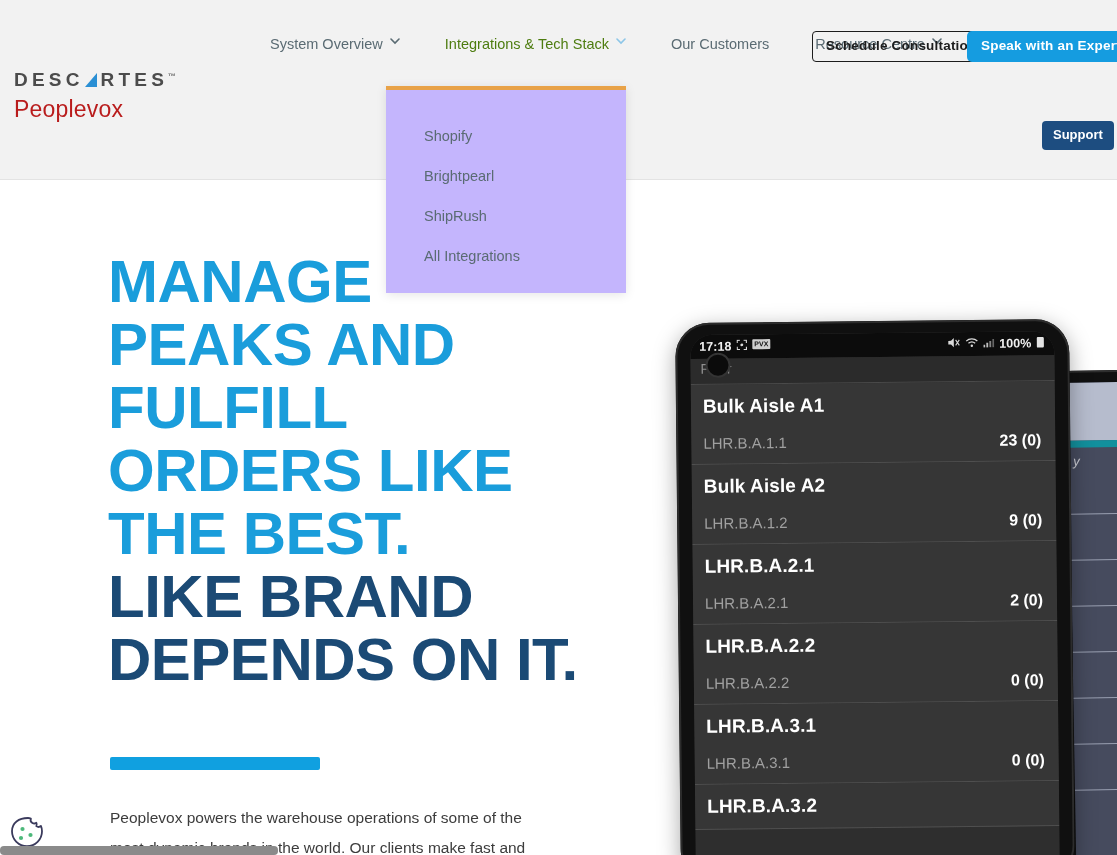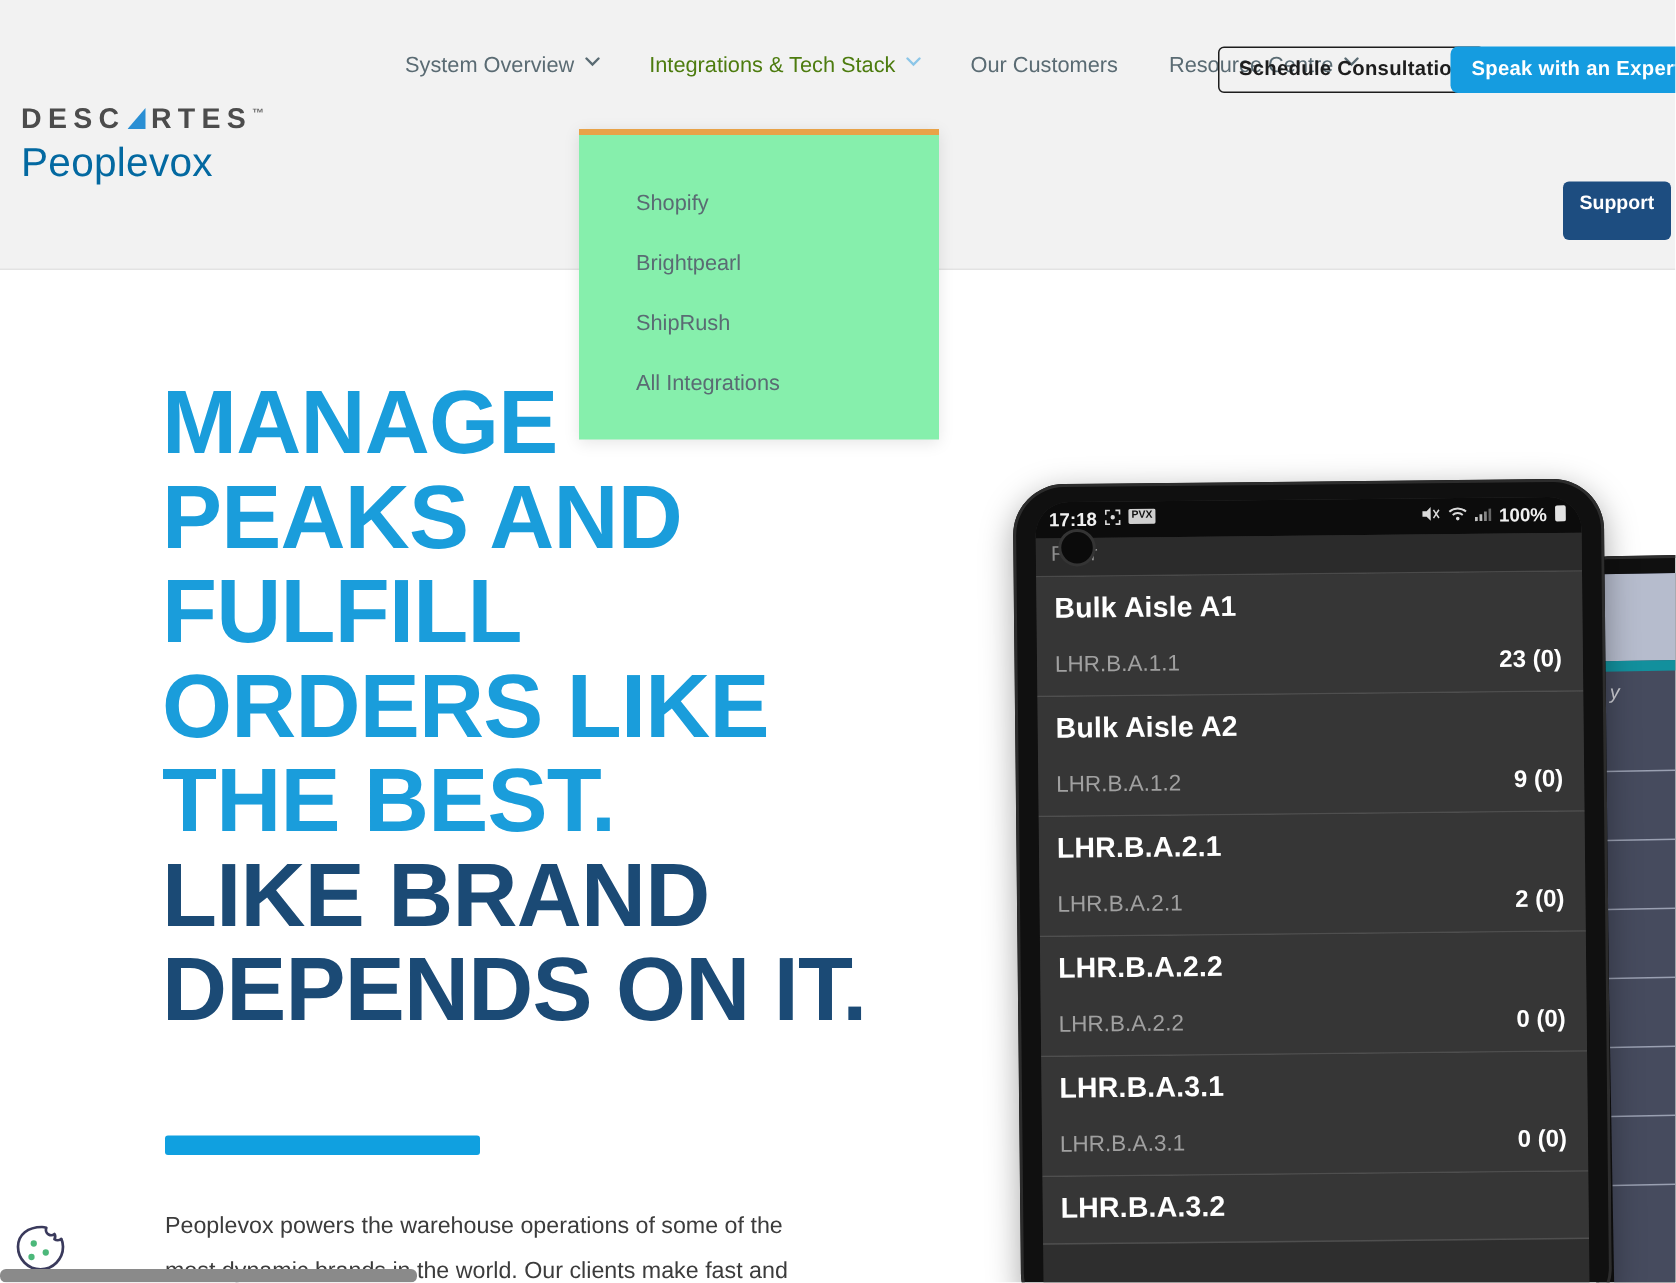--- a/index.html
+++ b/index.html
@@ -20,27 +20,27 @@
   }
   .logo { position: absolute; left: 14px; top: 70px; width: 200px; }
   .logo-top {
     font-size: 19px; font-weight: 700; letter-spacing: 4.2px;
     color: #4c4c4c; line-height: 20px; white-space: nowrap;
     display: flex; align-items: baseline;
   }
   .logo-tri { display:inline-block; width:13px; height:15px; position:relative; top:2px; margin:0 3px 0 1px; }
   .logo-tm { font-size:8px; color:#6b6b6b; letter-spacing:0; position:relative; top:-7px; }
   .logo-bottom {
-    font-size: 27px; font-weight: 400; color: #0369a1;
+    font-size: 23px; font-weight: 400; color: #b91c1c;
     letter-spacing: 0.2px; line-height: 26px; margin-top: 2px;
   }
 
   .nav {
     position: absolute; left: 255px; top: 33px;
-    display: flex; align-items: center; gap: 4px; justify-content: center;
+    display: flex; align-items: center; gap: 16px; justify-content: center;
   }
   .nav-item {
     display: flex; align-items: center; gap: 7px;
     font-size: 14.5px; color: #5a6b73; cursor: pointer;
     padding: 0 15px; white-space: nowrap; line-height: 23px;
   }
   .nav-item.active { color: #4d7c0f; }
   .chev { display:inline-block; width: 9px; height: 9px; position: relative; top: -2px; }
   .chev svg { display:block; }
 
@@ -54,28 +54,28 @@
   .btn-primary {
     position: absolute; left: 967px; top: 31px;
     background: #159ce0; border: none; border-radius: 5px;
     padding: 8px 14px 9px; font-size: 13.5px; font-weight: 700;
     color: #ffffff; cursor: pointer; letter-spacing: 0.2px;
     line-height: 14px; white-space: nowrap;
   }
   .btn-support {
     position: absolute; left: 1042px; top: 121px;
     background: #1d4d80; border: none; border-radius: 4px;
-    padding: 7px 11px 18px; font-size: 13px; font-weight: 700;
+    padding: 7px 11px 8px; font-size: 13px; font-weight: 700;
     color: #ffffff; cursor: pointer; line-height: 14px; white-space: nowrap;
   }
 
   
   .dropdown {
     position: absolute; left: 386px; top: 86px; width: 240px; height: 207px;
-    background: #86efac; border-top: 4px solid #e8a248;
+    background: #c4b5fd; border-top: 4px solid #e8a248;
     box-shadow: 0 2px 10px rgba(0,0,0,0.10);
     z-index: 40;
   }
   .dd-item {
     font-size: 14.5px; color: #5a6b73; padding: 0 0 0 38px;
     line-height: 40px; cursor: pointer; white-space: nowrap;
   }
   .dd-list { padding-top: 26px; }
   .dd-item + .dd-item { margin-top: 0px; }
 

